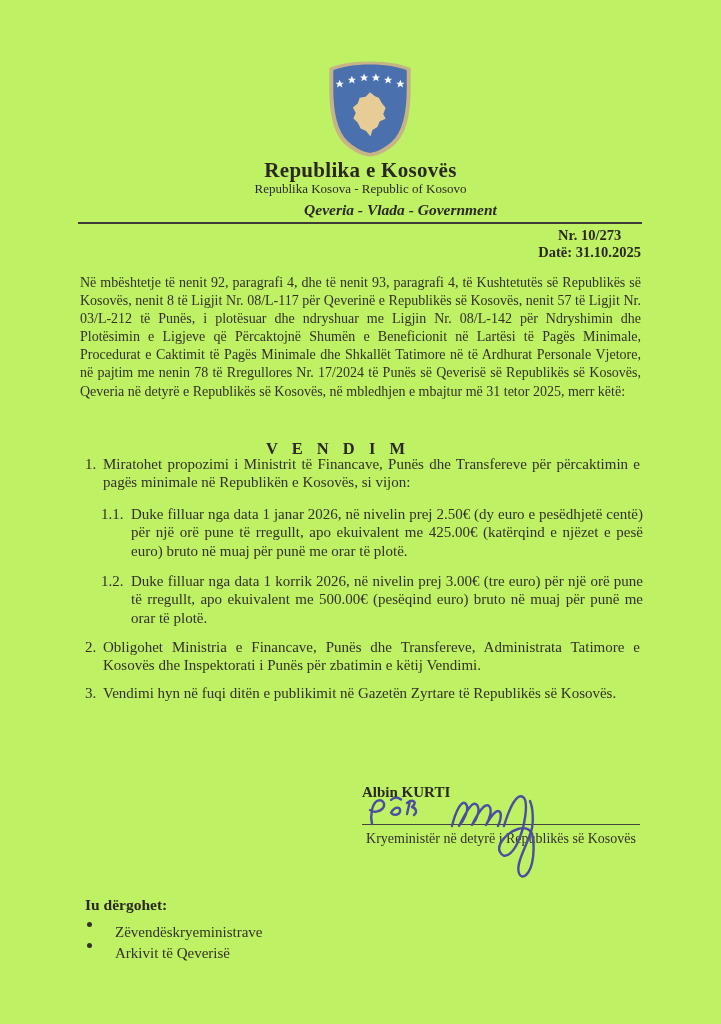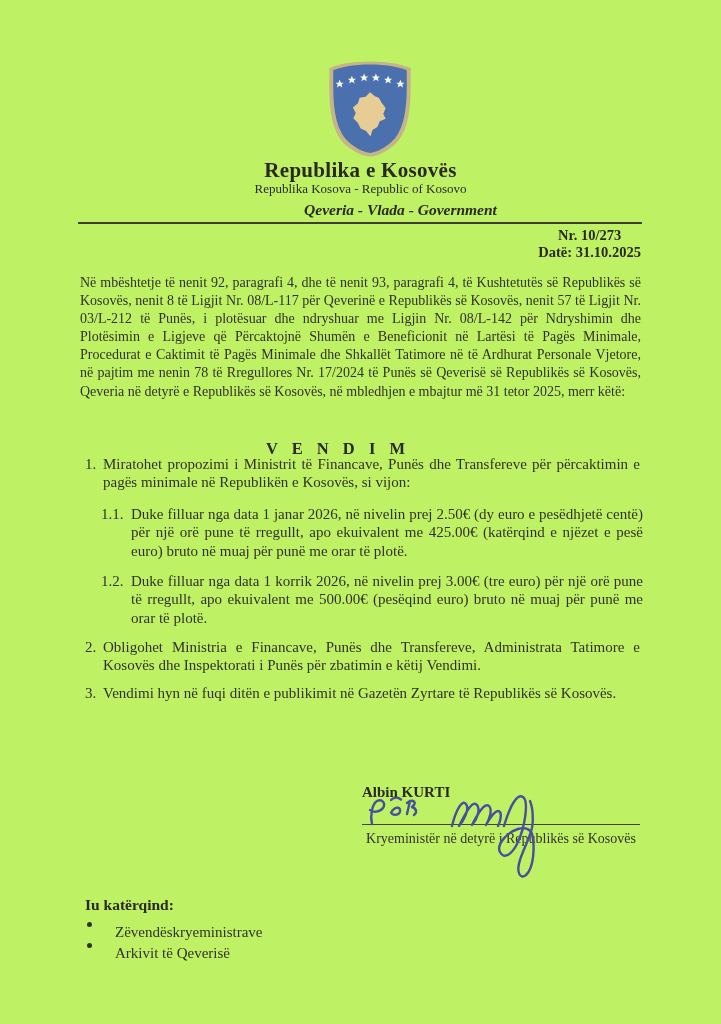--- a/index.html
+++ b/index.html
@@ -120,21 +120,21 @@
       <path d="M43,16 C46,13 50,13 53,15.5"></path>
       <path d="M62,17 L59,30 M59,19 C65,14.5 70,18 64,23 C69,24.5 69,29 66,31"></path>
 
       <path d="M104,42 C108,26 114,15 118,20 C122,25 115,38 111,42 C119,26 125,16 129,21 C133,26 128,37 124,41 C130,29 137,18 141,22 C145,26 141,36 138,41 C143,32 149,24 152,28 C154,31 152,38 150,42"></path>
       <path d="M156,42 C162,22 169,9 175,13 C181,17 177,44 169,60 C164,70 156,76 152,68 C148,60 160,48 170,45 C178,42.5 183,46 184,50"></path>
 
       <path d="M184,50 C187,62 186,84 178,91 C172,96 168,88 172,76 C175,66 181,56 184,44 C185.5,37 185,24 182,17"></path>
     </g>
   </svg>
 
-  <div class="abs dist-heading">Iu katërqind:</div>
+  <div class="abs dist-heading">Iu dërgohet:</div>
   <div class="abs dist-list">
     <div class="dist-item">
       <span class="dot"></span>
       <span>Zëvendëskryeministrave</span>
     </div>
     <div class="dist-item">
       <span class="dot"></span>
       <span>Arkivit të Qeverisë</span>
     </div>
   </div>

